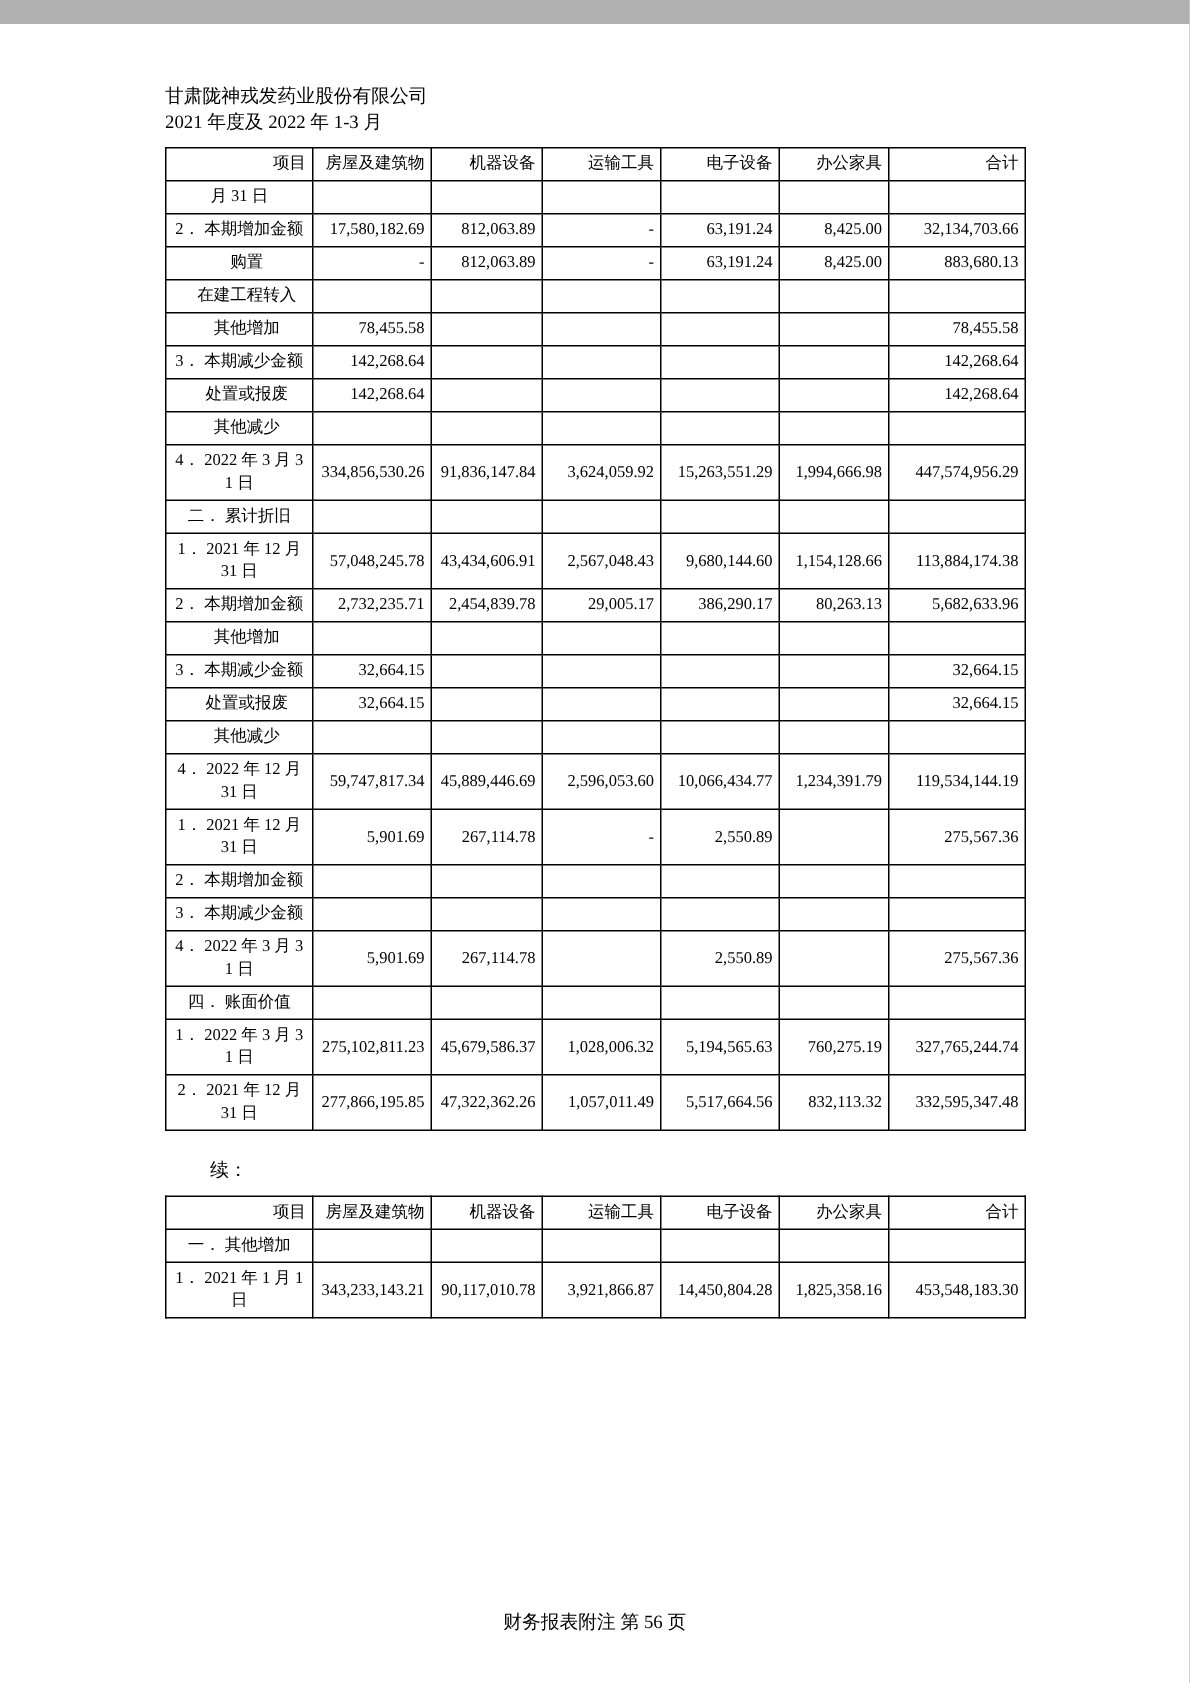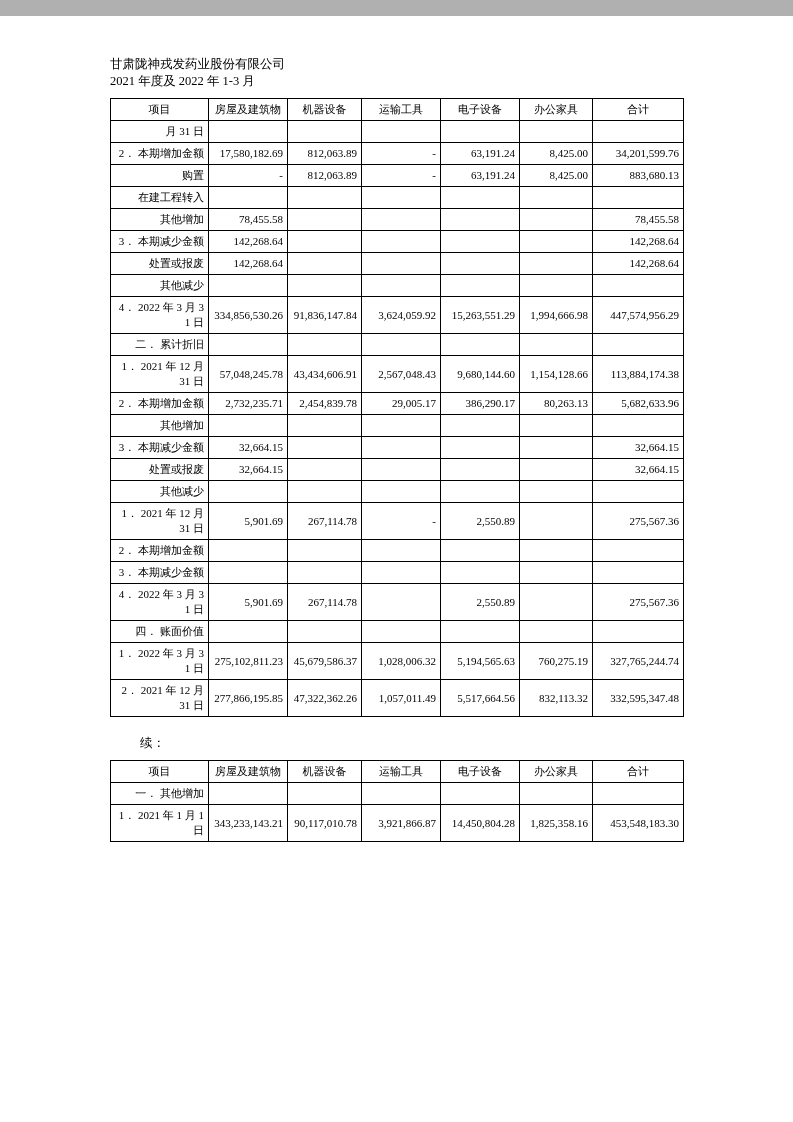--- a/index.html
+++ b/index.html
@@ -42,37 +42,37 @@
   }
   table.fin td, table.fin th {
     border: 1px solid #000;
     padding: 3px 4px;
     vertical-align: middle;
     font-weight: normal;
     line-height: 15px;
     word-break: break-all;
   }
   table.fin th {
-    text-align: center;
+    text-align: right;
   }
   .col-item { width: 98px; }
   .col-num { width: 79px; }
   .col-num2 { width: 74px; }
   .col-num3 { width: 79px; }
   .col-num4 { width: 73px; }
   .col-total { width: 91px; }
 
   td.num {
     text-align: right;
     font-family: "Liberation Serif", "DejaVu Serif", serif;
     font-size: 11px;
     white-space: nowrap;
   }
   td.lbl {
-    text-align: right;
+    text-align: center;
     font-size: 11px;
   }
   .lbl-indent2 { padding-left: 14px !important; }
 
   .cont-label {
     margin-top: 18px;
     margin-bottom: 8px;
     font-size: 12.5px;
     padding-left: 30px;
   }
@@ -128,21 +128,21 @@
             <td class="num"></td>
             <td class="num"></td>
           </tr>
           <tr>
             <td class="lbl">2． 本期增加金额</td>
             <td class="num">17,580,182.69</td>
             <td class="num">812,063.89</td>
             <td class="num">-</td>
             <td class="num">63,191.24</td>
             <td class="num">8,425.00</td>
-            <td class="num">34,201,599.76</td>
+            <td class="num">32,134,703.66</td>
           </tr>
           <tr>
             <td class="lbl lbl-indent2">购置</td>
             <td class="num">-</td>
             <td class="num">812,063.89</td>
             <td class="num">-</td>
             <td class="num">63,191.24</td>
             <td class="num">8,425.00</td>
             <td class="num">883,680.13</td>
           </tr>
@@ -255,20 +255,29 @@
             <td class="num">32,664.15</td>
           </tr>
           <tr>
             <td class="lbl lbl-indent2">其他减少</td>
             <td class="num"></td>
             <td class="num"></td>
             <td class="num"></td>
             <td class="num"></td>
             <td class="num"></td>
             <td class="num"></td>
+          </tr>
+          <tr>
+            <td class="lbl">4． 2022 年 12 月 31 日</td>
+            <td class="num">59,747,817.34</td>
+            <td class="num">45,889,446.69</td>
+            <td class="num">2,596,053.60</td>
+            <td class="num">10,066,434.77</td>
+            <td class="num">1,234,391.79</td>
+            <td class="num">119,534,144.19</td>
           </tr>
           <tr>
             <td class="lbl">1． 2021 年 12 月 31 日</td>
             <td class="num">5,901.69</td>
             <td class="num">267,114.78</td>
             <td class="num">-</td>
             <td class="num">2,550.89</td>
             <td class="num"></td>
             <td class="num">275,567.36</td>
           </tr>
@@ -369,13 +378,14 @@
             <td class="num">3,921,866.87</td>
             <td class="num">14,450,804.28</td>
             <td class="num">1,825,358.16</td>
             <td class="num">453,548,183.30</td>
           </tr>
         </tbody>
     </table>
 
   </div>
 
+  <div class="footer">财务报表附注 第 56 页</div>
 </div>
 
 </body></html>

